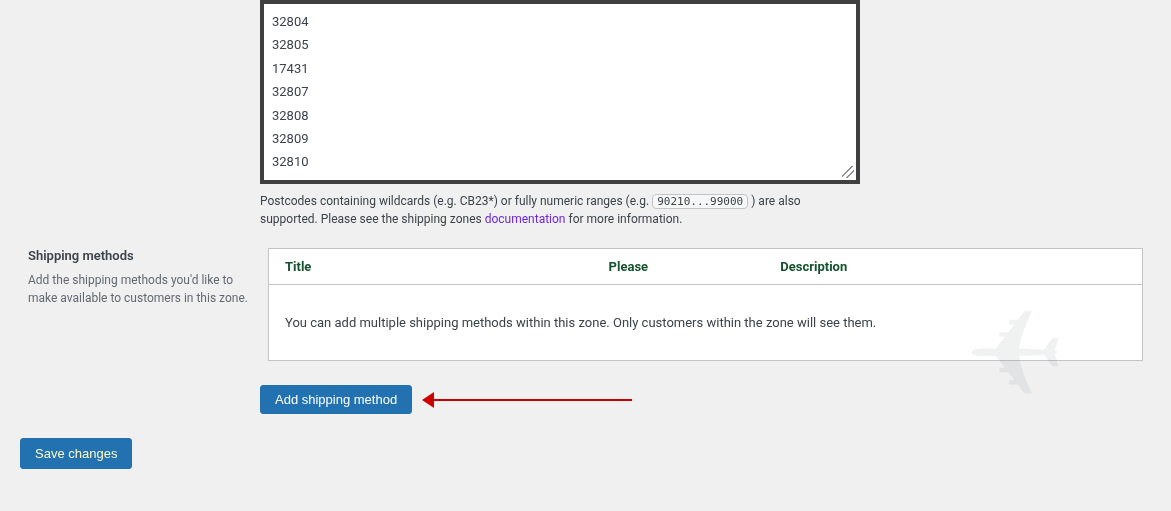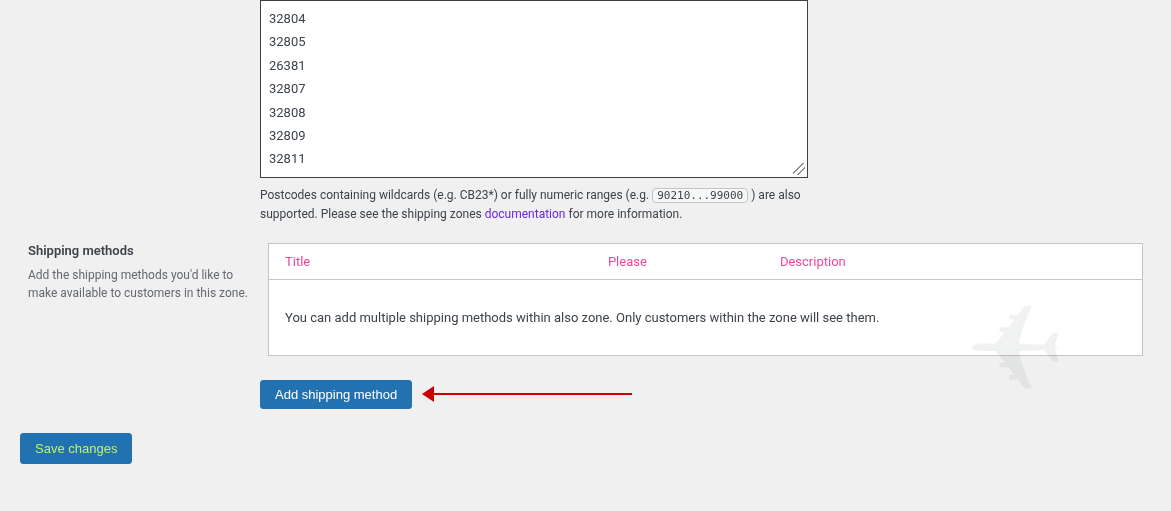--- a/index.html
+++ b/index.html
@@ -77,23 +77,23 @@
       border-collapse: collapse;
       background: #fff;
       border: 1px solid #c3c4c7;
     }
     .methods-table thead tr {
       border-bottom: 1px solid #c3c4c7;
     }
     .methods-table thead th {
       padding: 10px 16px;
       font-size: 13px;
-      font-weight: 400;
+      font-weight: 700;
       text-align: left;
-      color: #ec4899;
+      color: #14532d;
       background: #fff;
     }
     .methods-table thead th.col-enabled {
       text-align: center;
     }
     .methods-table thead th.col-description {
       text-align: left;
     }
     .methods-table tbody td {
       padding: 30px 16px;
@@ -159,35 +159,35 @@
       border-top: 8px solid transparent;
       border-bottom: 8px solid transparent;
       border-right: 12px solid #cc0000;
     }
     .save-row {
       padding: 10px 20px;
       margin-left: 0;
     }
     .btn-save {
       background: #2271b1;
-      color: #bef264;
+      color: #fef9c3;
       border: 1px solid #2271b1;
       padding: 7px 14px;
       font-size: 13px;
       font-weight: 400;
       cursor: pointer;
       border-radius: 3px;
     }
     .textarea-wrapper {
       position: relative;
     }
     .fake-textarea {
-      width: 548px;
+      width: 600px;
       min-height: 178px;
-      border: 1px solid #404040;
+      border: 4px solid #404040;
       background: #fff;
       font-size: 13px;
       color: #3c434a;
       font-family: inherit;
       line-height: 1.8;
       padding: 6px 8px;
       position: relative;
     }
     .fake-textarea-inner {
       line-height: 1.8;
@@ -208,25 +208,25 @@
 <div class="page-wrapper">
 
   <div class="top-section">
     <div class="left-col"></div>
     <div class="right-col">
       <div class="textarea-wrapper">
         <div class="fake-textarea">
           <div class="fake-textarea-inner">
             <div>32804</div>
             <div>32805</div>
-            <div>26381</div>
+            <div>17431</div>
             <div>32807</div>
             <div>32808</div>
             <div>32809</div>
-            <div>32811</div>
+            <div>32810</div>
           </div>
           <div class="resize-handle"></div>
         </div>
       </div>
       <div class="hint-text">
         <span>Postcodes containing wildcards (e.g. CB23*) or fully numeric ranges (e.g. </span><code>90210...99000</code><span> ) are also supported. Please see the shipping zones </span><a href="#">documentation</a><span> for more information.</span>
       </div>
     </div>
   </div>
 
@@ -242,21 +242,21 @@
             <th class="col-title">Title</th>
             <th class="col-enabled">Please</th>
             <th class="col-description">Description</th>
           </tr>
         </thead>
         <tbody>
           <tr class="empty-row">
             <td colspan="3">
               <div class="watermark-container">
                 <span class="watermark">✈</span>
-                <span>You can add multiple shipping methods within also zone. Only customers within the zone will see them.</span>
+                <span>You can add multiple shipping methods within this zone. Only customers within the zone will see them.</span>
               </div>
             </td>
           </tr>
         </tbody>
       </table>
     </div>
   </div>
 
   <div class="add-method-row">
     <button class="btn-add-shipping">Add shipping method</button>

